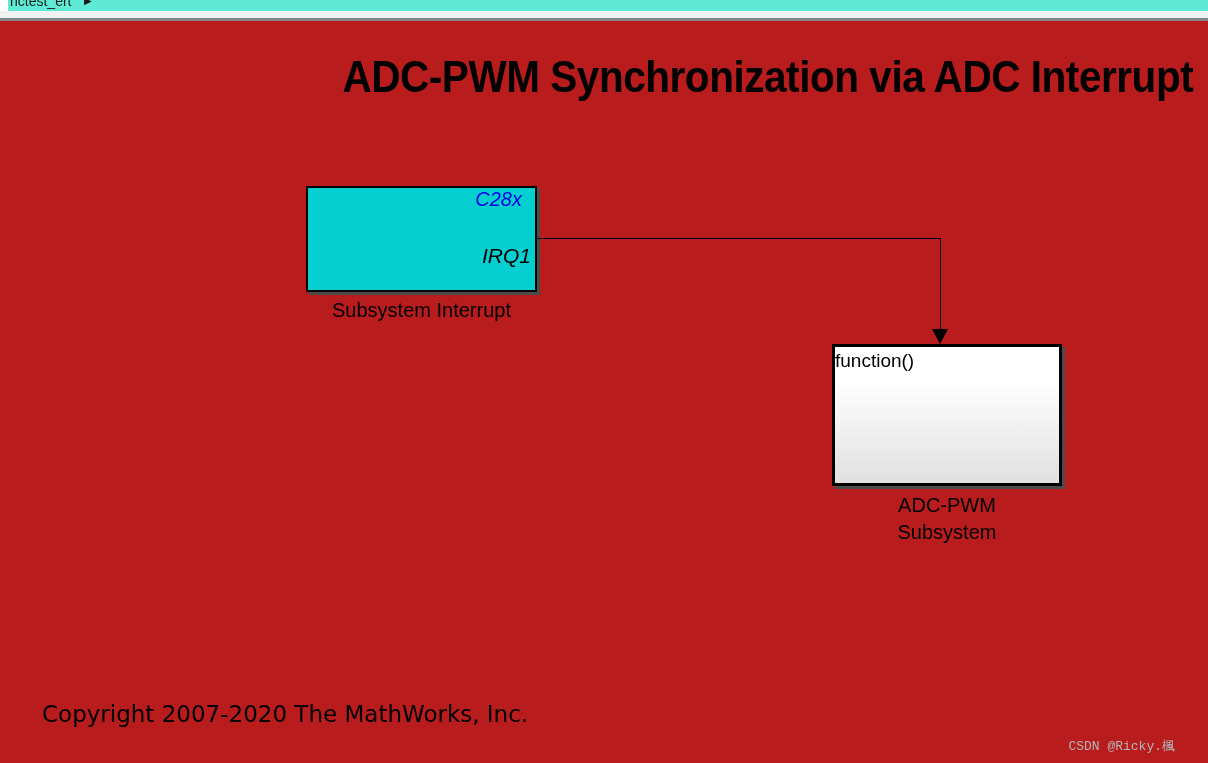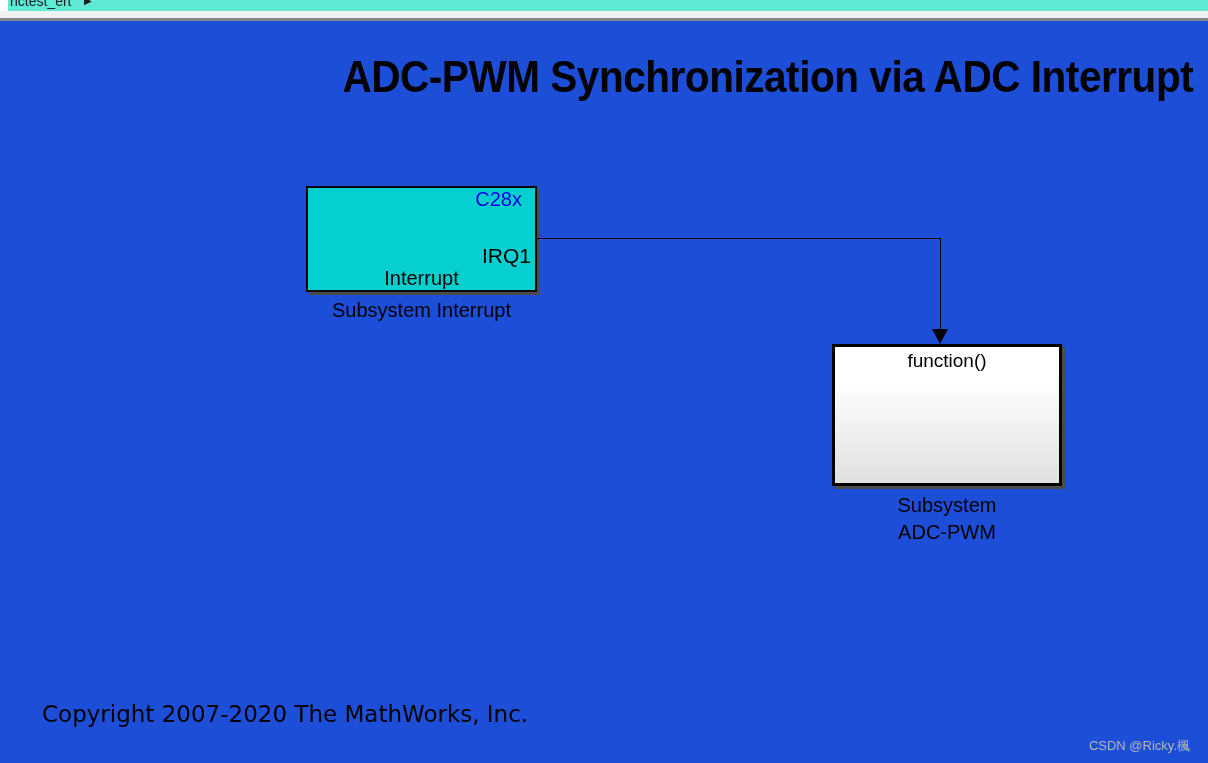--- a/index.html
+++ b/index.html
@@ -28,37 +28,38 @@
   .divider-strip {
     position: absolute; left: 0; top: 11px; width: 1208px; height: 7px;
     background: #f0f1f1;
   }
   .divider-bar {
     position: absolute; left: 0; top: 18px; width: 1208px; height: 3px;
     background: #85888b;
   }
 
   
-  .canvas { position: absolute; left: 0; top: 21px; width: 1208px; height: 742px; background: #1d4ed8; }
+  .canvas { position: absolute; left: 0; top: 21px; width: 1208px; height: 742px; background: #b91c1c; }
   
 
   .model-title {
     position: absolute; left: 300px; top: 30px; width: 848px;
     text-align: center; white-space: nowrap;
     font-size: 45px; font-weight: bold; color: #000000;
     letter-spacing: -0.5px;
     transform: scaleX(0.90); transform-origin: center top;
   }
 
   
   .hw-block {
     position: absolute; left: 306px; top: 165px; width: 227px; height: 102px;
     background: #06cfcf;
     border: 2px solid #000000;
     box-shadow: 3px 3px 0 0 #4b4b4b;
+    font-style: italic;
   }
   .hw-chip {
     position: absolute; top: 0px; right: 13px;
     font-size: 20px; color: #0000e0;
   }
   .hw-port {
     position: absolute; top: 56px; right: 4px;
     font-size: 21px; color: #000000;
   }
   .hw-text {
@@ -85,39 +86,39 @@
     border-right: 8px solid transparent;
     border-top: 15px solid #000000;
   }
 
   
   .subsys-block {
     position: absolute; left: 832px; top: 323px; width: 224px; height: 136px;
     background: linear-gradient(to bottom, #ffffff 0%, #ffffff 25%, #e0e0e0 100%);
     border: 3px solid #000000;
     box-shadow: 3px 3px 0 0 #4b4b4b;
-    text-align: center;
+    text-align: left;
   }
   .subsys-fn {
     display: inline-block; margin-top: 3px;
     font-size: 19px; color: #000000;
   }
   .subsys-label {
     position: absolute; left: 832px; top: 471px; width: 230px;
     text-align: center; font-size: 20px; color: #000000; line-height: 27px;
   }
 
   .copyright {
     position: absolute; left: 42px; top: 680px;
     font-family: "DejaVu Sans", sans-serif;
     font-size: 23px; color: #000000; white-space: nowrap;
   }
   .watermark {
-    position: absolute; right: 18px; top: 716px;
-    font-family: Liberation Sans, sans-serif;
+    position: absolute; right: 33px; top: 716px;
+    font-family: Liberation Mono, monospace;
     font-size: 13px; color: #b5b5b5; white-space: nowrap;
   }
 </style>
 </head>
 <body>
 
 <div class="screen">
 
   <div class="breadcrumb-bar">
     <span class="crumb-text">hctest_ert</span>
@@ -126,34 +127,33 @@
   <div class="divider-strip"></div>
   <div class="divider-bar"></div>
 
   <div class="canvas">
 
     <div class="model-title">ADC-PWM Synchronization via ADC Interrupt</div>
 
     <div class="hw-block">
       <span class="hw-chip">C28x</span>
       <span class="hw-port">IRQ1</span>
-      <span class="hw-text">Interrupt</span>
     </div>
     <div class="hw-label">Subsystem Interrupt</div>
 
     <div class="wire-h"></div>
     <div class="wire-v"></div>
     <div class="wire-arrow"></div>
 
     <div class="subsys-block">
       <span class="subsys-fn">function()</span>
     </div>
     <div class="subsys-label">
+      <div>ADC-PWM</div>
       <div>Subsystem</div>
-      <div>ADC-PWM</div>
     </div>
 
     <div class="copyright">Copyright 2007-2020 The MathWorks, Inc.</div>
 
     <div class="watermark">CSDN @Ricky.楓</div>
 
   </div>
 </div>
 
 </body></html>

